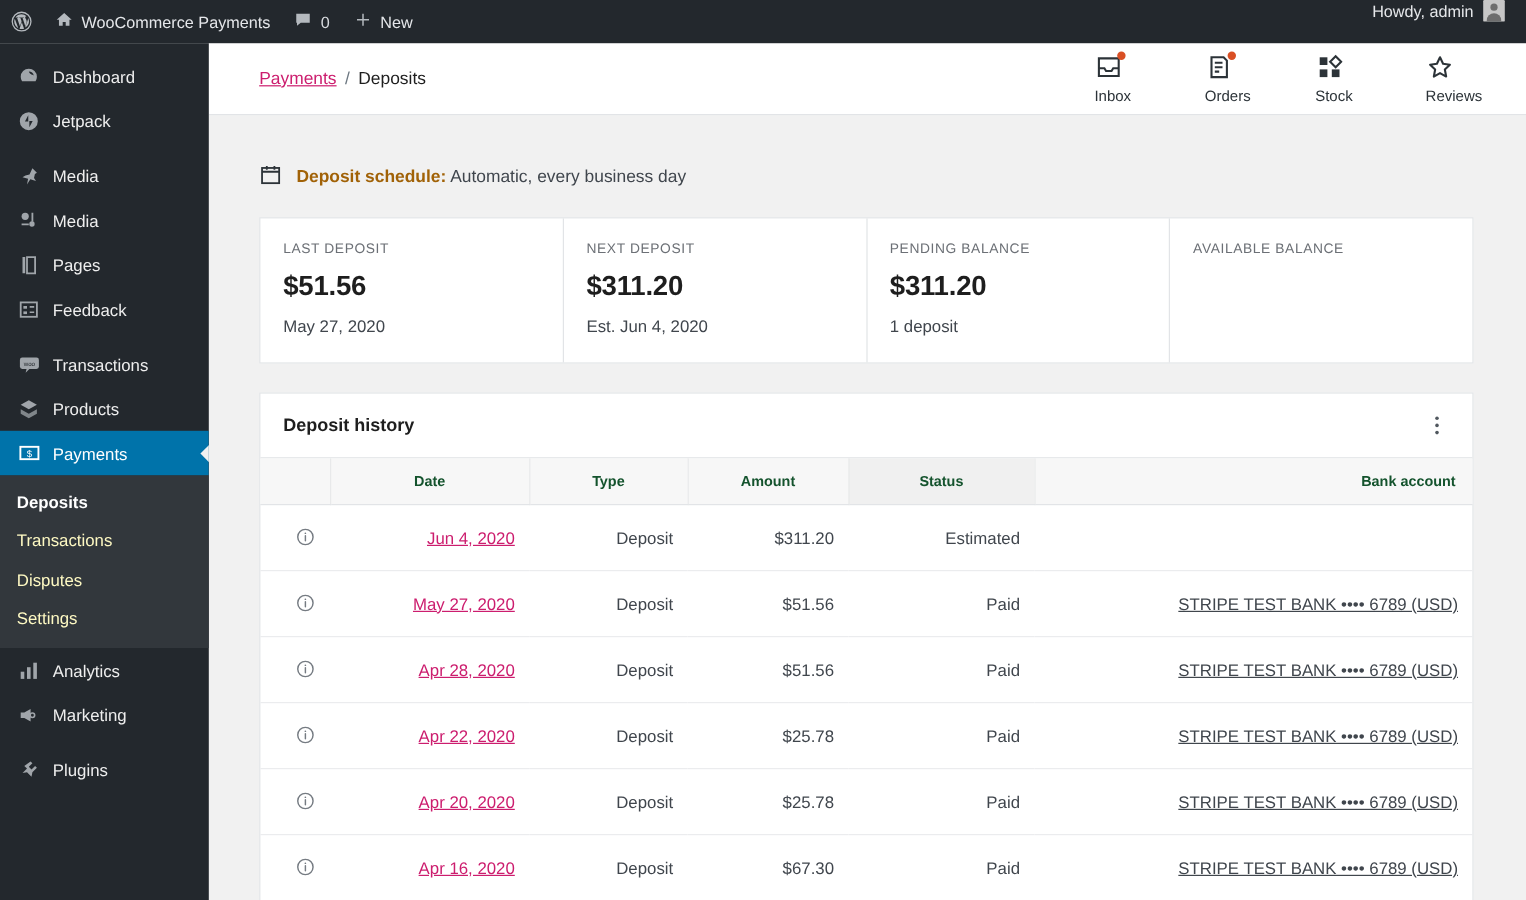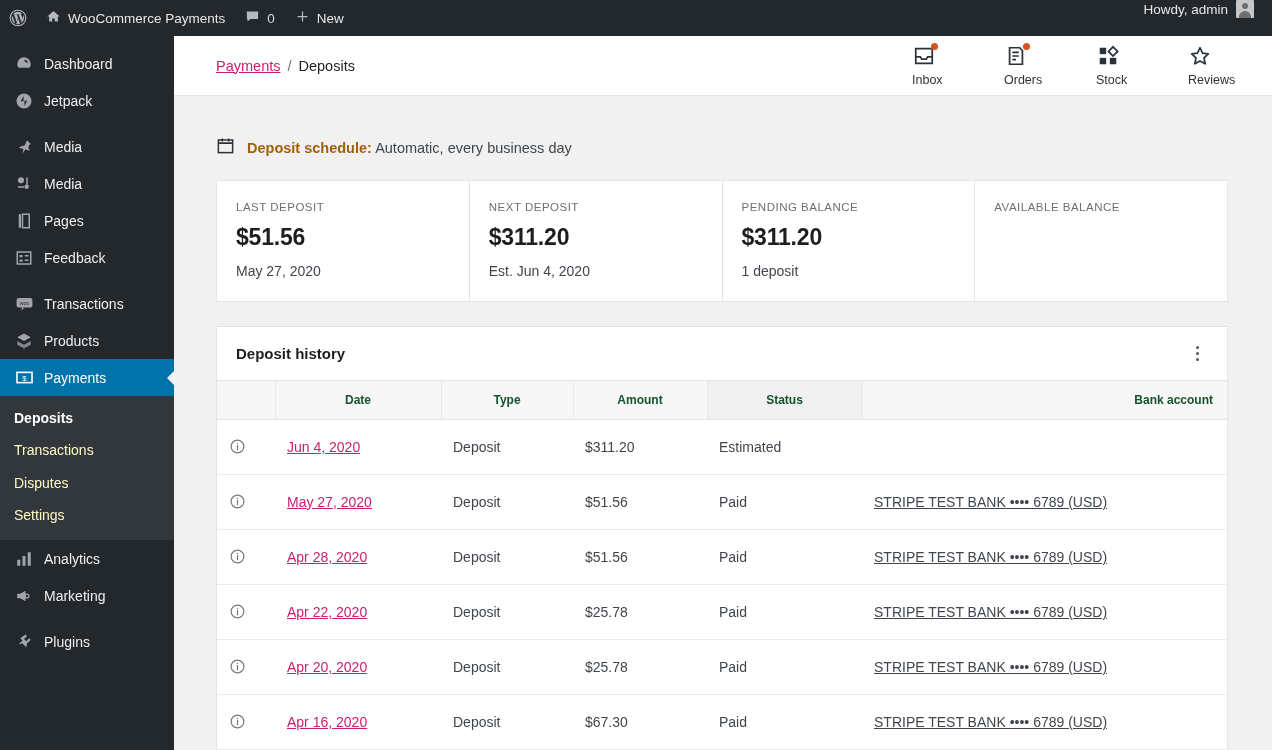--- a/index.html
+++ b/index.html
@@ -184,21 +184,21 @@
     height: 38px; padding: 0 12px;
     text-align: center;
   }
   table.deposits th.sorted { background: #f0f0f0; }
   table.deposits th.th-bank { border-right: none; text-align: right; padding-right: 14px; }
   table.deposits td {
     border-bottom: 1px solid #ebecee;
     height: 55px;
     font-size: 14px; color: #40464d;
     padding: 0 12px;
-    text-align: left;
+    text-align: right;
     vertical-align: middle;
     margin-top: 44px;
   }
   td.td-ico { width: 58px; padding: 0; text-align: center; }
   td.td-date { text-align: left; padding-left: 0; }
   td.td-bank { text-align: right; padding-right: 14px; text-decoration: underline; }
   .date-link { color: #cc1d6e; text-decoration: underline; font-size: 14px; }
   .info-ico { display: inline-flex; vertical-align: middle; }
 
   

